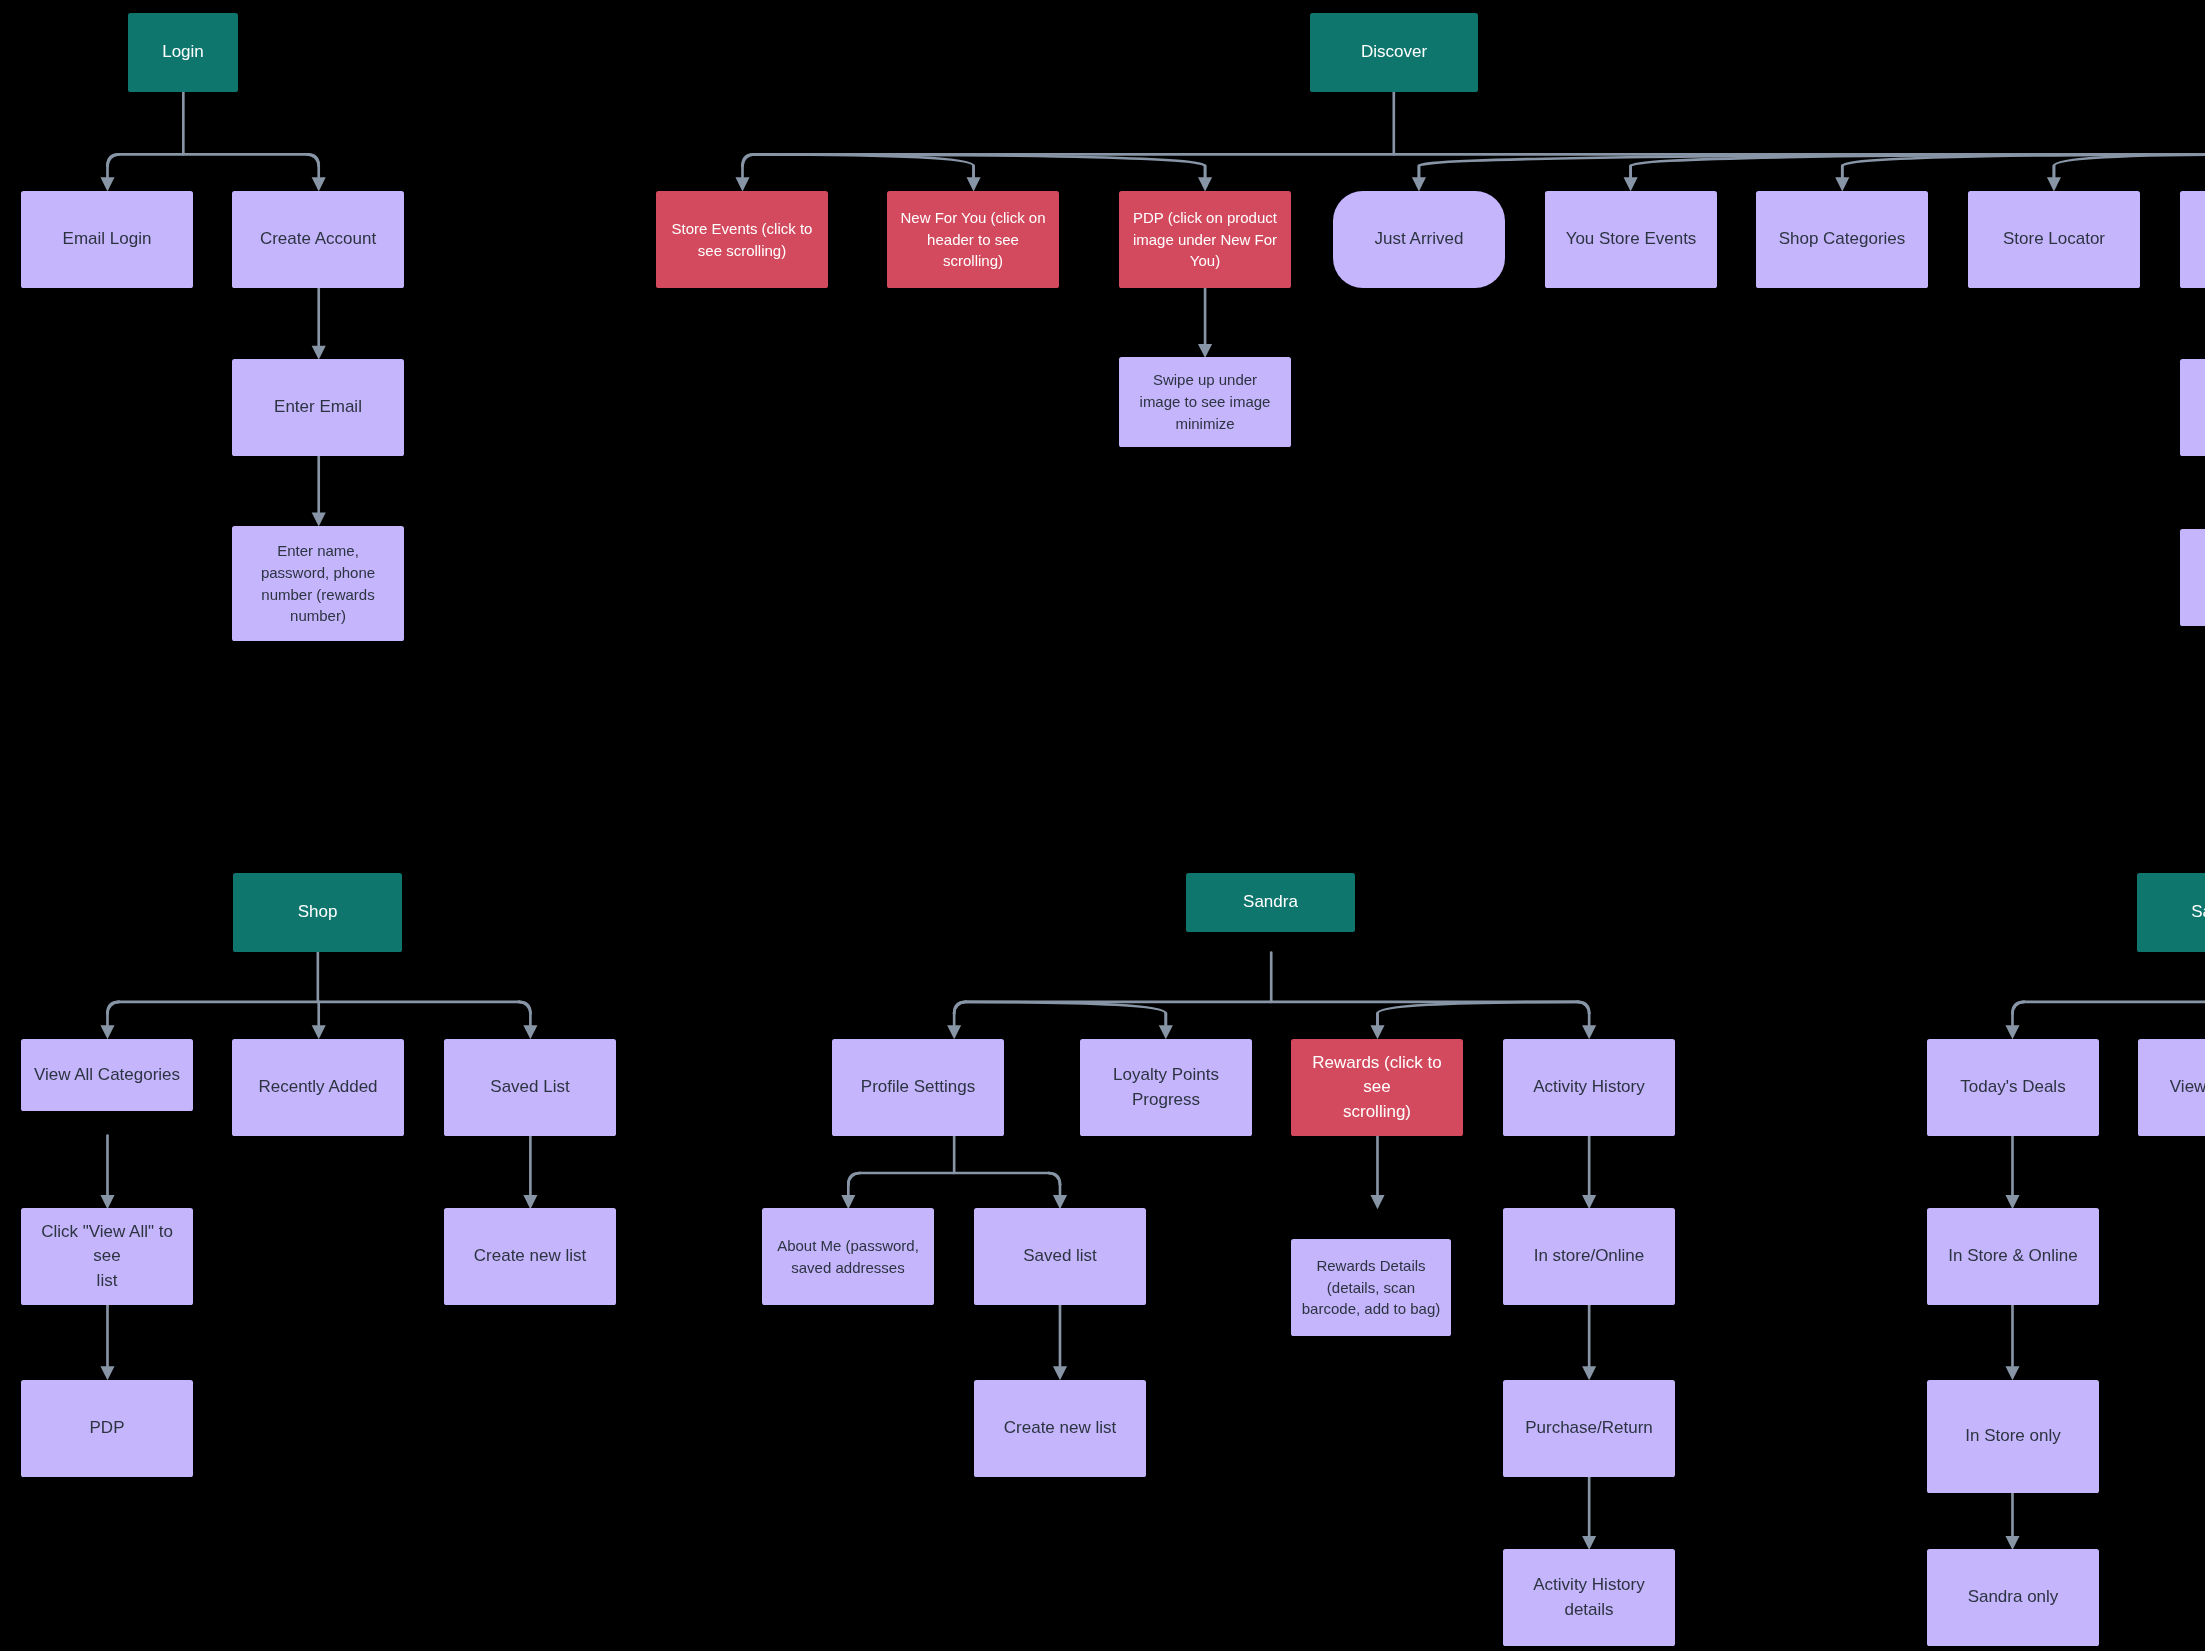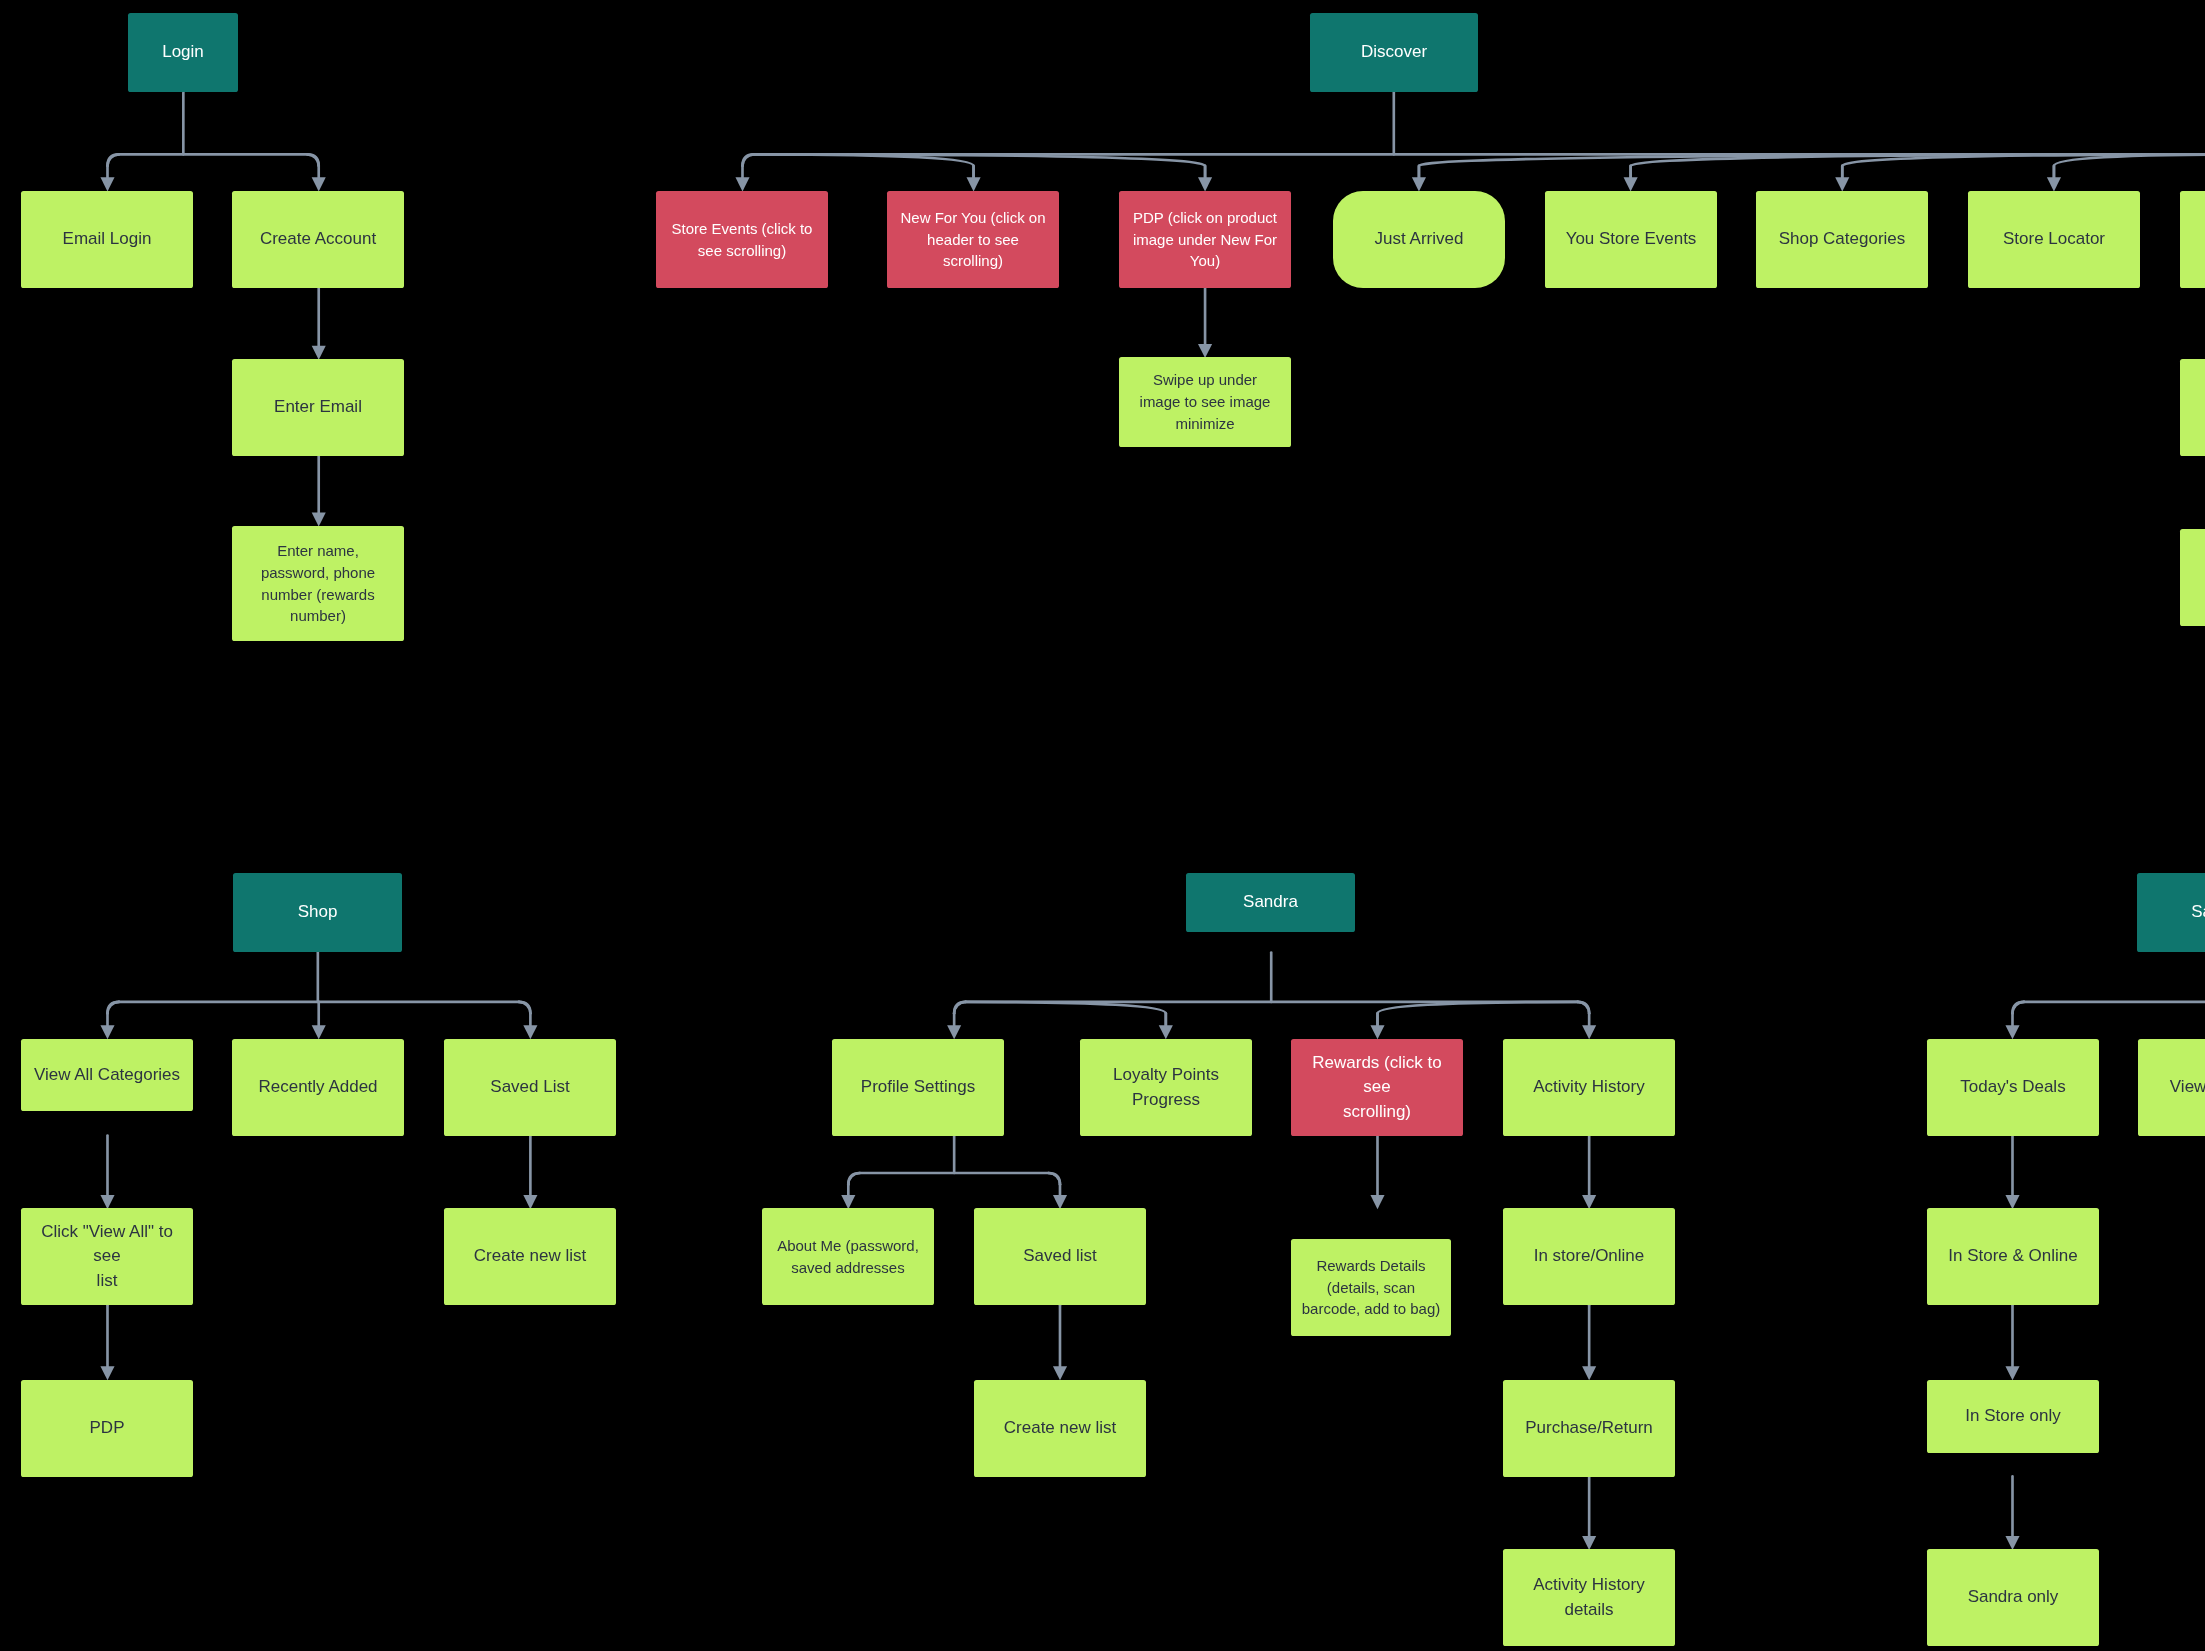--- a/index.html
+++ b/index.html
@@ -37,21 +37,21 @@
     line-height: 1.45;
     white-space: pre-line;
     overflow: hidden;
   }
   .node.root {
     background: #0f766e;
     color: #FFFFFF;
     font-size: 17px;
   }
   .node.step {
-    background: #bef264;
+    background: #c4b5fd;
     color: #2C3441;
     font-size: 17px;
   }
   .node.note {
     background: #D34A5E;
     color: #FFFFFF;
     font-size: 17px;
   }
   .node.small {
     font-size: 15px;
@@ -255,16 +255,16 @@
 barcode, add to bag)</div>
     <div class="node step" style="left: 1503px; top: 1208px; width: 172px; height: 97px;">In store/Online</div>
     <div class="node step" style="left: 974px; top: 1380px; width: 172px; height: 97px;">Create new list</div>
     <div class="node step" style="left: 1503px; top: 1380px; width: 172px; height: 97px;">Purchase/Return</div>
     <div class="node step" style="left: 1503px; top: 1549px; width: 172px; height: 97px;">Activity History
 details</div>
     <div class="node root" style="left: 2137px; top: 873px; width: 169px; height: 79px;">Savings</div>
     <div class="node step" style="left: 1927px; top: 1039px; width: 172px; height: 97px;">Today's Deals</div>
     <div class="node step" style="left: 2138px; top: 1039px; width: 172px; height: 97px;">View Rewards</div>
     <div class="node step" style="left: 1927px; top: 1208px; width: 172px; height: 97px;">In Store &amp; Online</div>
-    <div class="node step" style="left: 1927px; top: 1380px; width: 172px; height: 73px;">In Store only</div>
+    <div class="node step" style="left: 1927px; top: 1380px; width: 172px; height: 113px;">In Store only</div>
     <div class="node step" style="left: 1927px; top: 1549px; width: 172px; height: 97px;">Sandra only</div>
   </div>
 
 
 </body></html>

